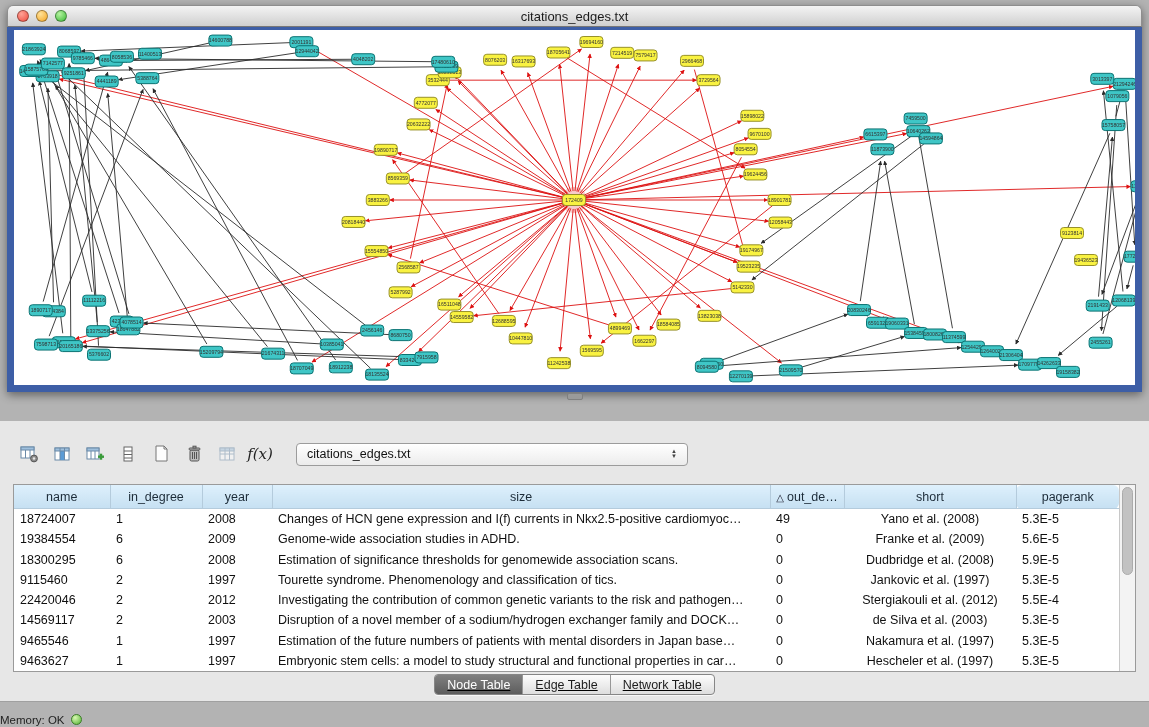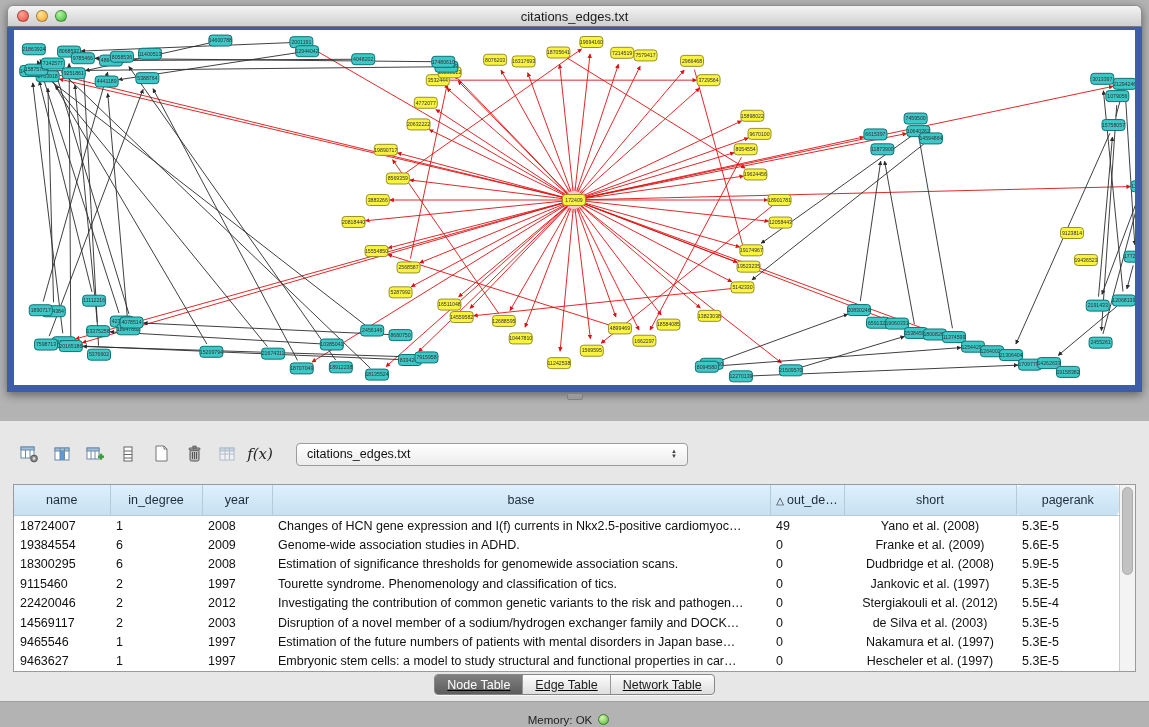--- a/index.html
+++ b/index.html
@@ -47,38 +47,38 @@
     border:1px solid #9c9c9c;border-radius:4px;display:flex;align-items:center;box-sizing:border-box;
     box-shadow:inset 0 1px 0 #fff;}
   .combo-text{flex:1;font-size:12.5px;color:#111;padding-left:10px;white-space:nowrap;overflow:hidden;}
   .combo-arrows{width:18px;display:flex;flex-direction:column;align-items:center;justify-content:center;
     font-size:6px;line-height:5px;color:#444;padding-right:4px;}
   
   .table-wrap{position:absolute;left:13px;right:13px;top:63px;height:188px;background:#fff;
     border:1px solid #9a9a9a;box-sizing:border-box;overflow:hidden;display:flex;}
   table{border-collapse:collapse;table-layout:fixed;width:calc(100% - 15px);font-size:12.5px;}
   th{background:linear-gradient(#def0fc,#c6e0f2);border:1px solid #b4cbdc;border-top:none;
-    font-weight:normal;height:30px;color:#1c2b38;padding:0 2px;white-space:nowrap;overflow:hidden;margin-left:44px;}
+    font-weight:normal;height:23px;color:#1c2b38;padding:0 2px;white-space:nowrap;overflow:hidden;margin-left:44px;}
   th:first-child{border-left:none;}
   th:last-child{border-right:none;border-radius:6px;}
   td{height:16px;line-height:16px;padding:0 6px;white-space:nowrap;overflow:hidden;color:#101010;}
   td.c-center{text-align:center;}
   .sort-glyph{font-size:10px;margin-right:3px;color:#223;}
   .vscroll{width:15px;background:#f3f3f3;border-left:1px solid #c8c8c8;position:relative;}
   .vthumb{position:absolute;left:2px;right:2px;top:2px;height:86px;background:#c2c2c2;border-radius:6px;border:1px solid #ababab;}
   
   .tabs-row{position:absolute;left:0;right:0;top:253px;display:flex;justify-content:center;}
   .segmented{display:flex;height:19px;border:1px solid #868686;border-radius:4px;overflow:hidden;
     background:linear-gradient(#fdfdfd,#dedede);box-shadow:0 1px 0 rgba(255,255,255,.7);text-decoration:underline;}
   .segment{display:flex;align-items:center;padding:0 12px;font-size:12.5px;color:#1d1d1d;border-left:1px solid #979797;}
   .segment:first-child{border-left:none;}
   .segment.active{background:linear-gradient(#808080,#5d5d5d);color:#fff;}
   
   .statusbar{position:absolute;left:0;bottom:0;width:100%;height:15px;display:flex;align-items:center;
-    justify-content:center;padding-right:12px;box-sizing:border-box;font-size:11.5px;color:#222;}
+    justify-content:flex-start;padding-right:12px;box-sizing:border-box;font-size:11.5px;color:#222;}
   .mem-dot{width:11px;height:11px;border-radius:50%;margin-left:6px;border:1px solid #3a7d26;box-sizing:border-box;
     background:radial-gradient(circle at 35% 30%,#d9f8b2,#52b233);}
 </style>
 </head>
 <body>
 
 <div class="window">
   <div class="titlebar">
     <div class="traffic">
       <div class="light red"></div>
@@ -769,21 +769,21 @@
         <col style="width:498px">
           <col style="width:74px">
           <col style="width:172px">
           <col>
       </colgroup>
       <thead>
         <tr>
           <th>name</th>
           <th>in_degree</th>
           <th>year</th>
-          <th>base</th>
+          <th>size</th>
           <th><span class="sort-glyph">△</span><span>out_de…</span></th>
           <th>short</th>
           <th>pagerank</th>
         </tr>
       </thead>
       <tbody id="rows">
           <tr>
             <td>18724007</td>
             <td>1</td>
             <td>2008</td>

